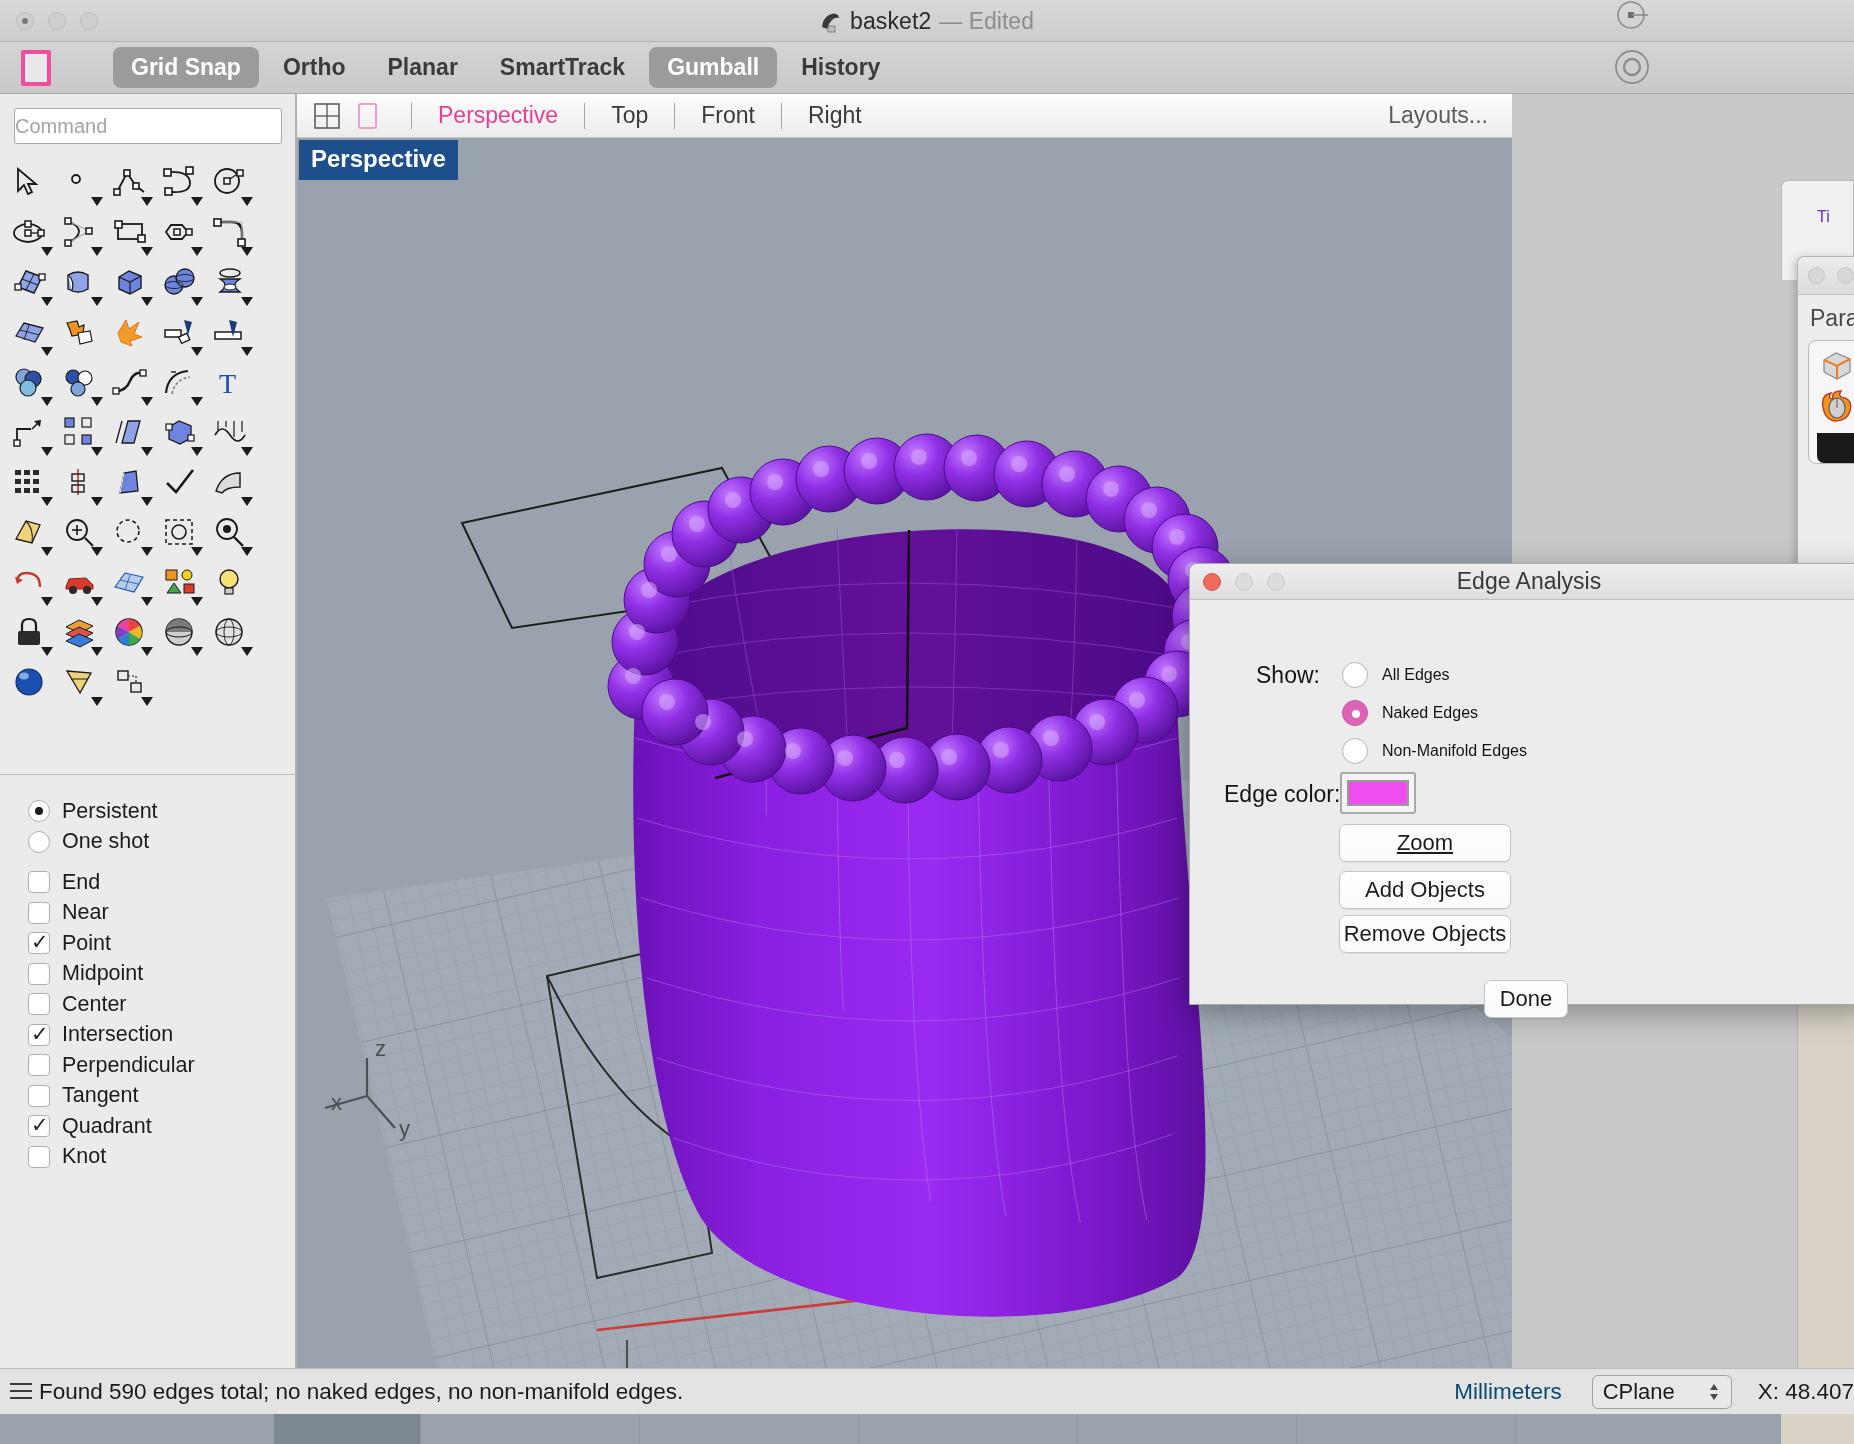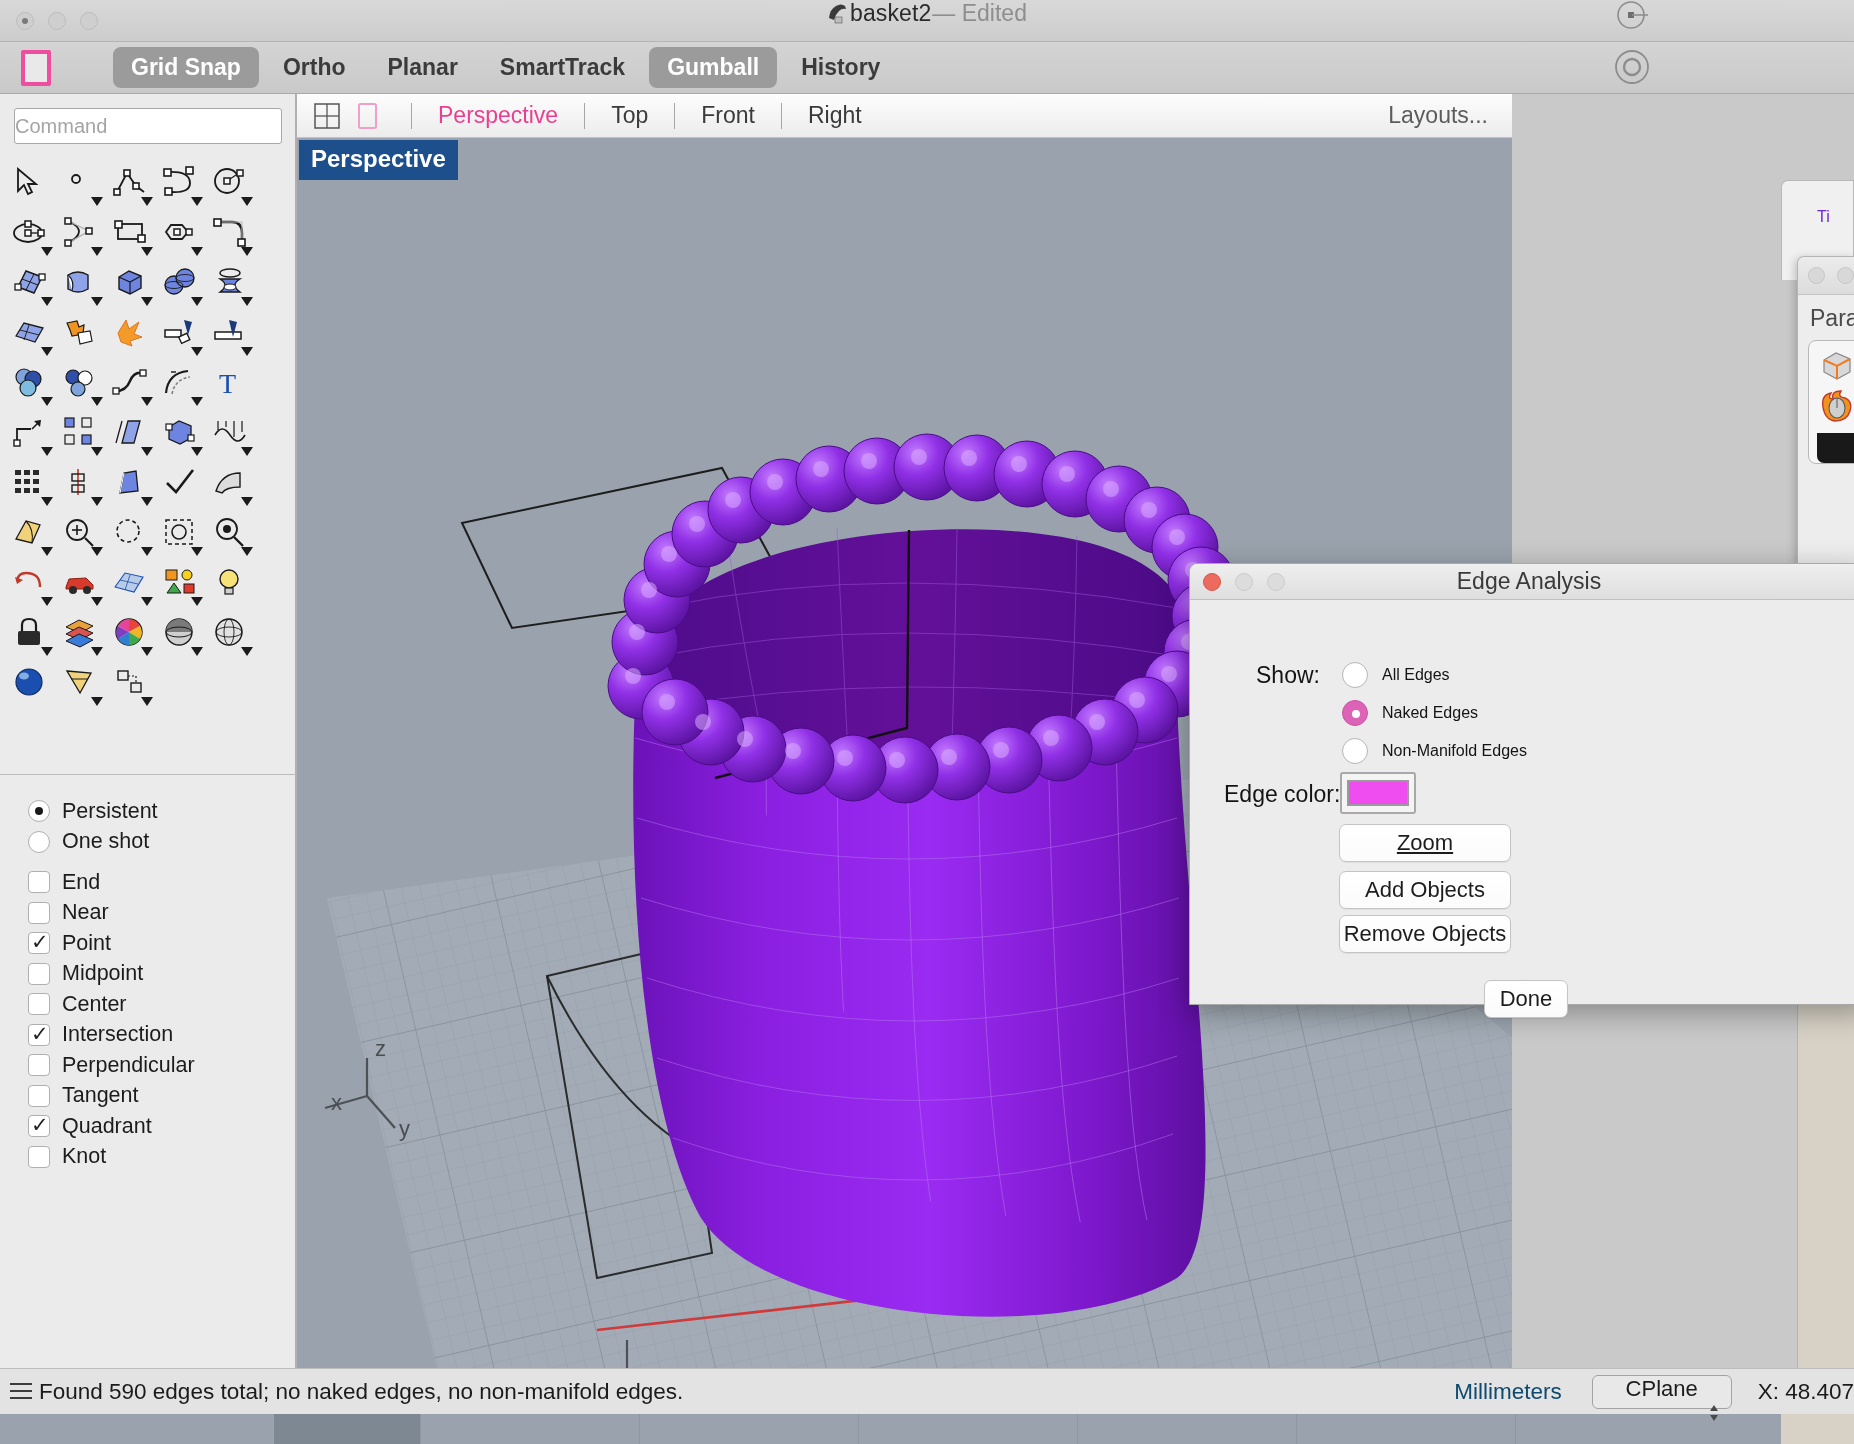--- a/index.html
+++ b/index.html
@@ -20,21 +20,21 @@
   }
   .traffic { position: absolute; left: 16px; top: 12px; display: flex; gap: 14px; }
   .tl { width: 18px; height: 18px; border-radius: 50%;
         background: #cfcfcf; border: 1px solid #bdbdbd; }
   .tl.first::after {
     content:""; display:block; width:6px; height:6px; border-radius:50%;
     background:#7a7a7a; margin: 5px auto;
   }
   .title-center {
     position: absolute; left: 0; top: 0; width: 1854px; height: 42px;
-    display: flex; justify-content: center; gap: 1px;
+    display: flex; align-items: center; justify-content: center; gap: 8px;
   }
   .doc-icon { width: 22px; height: 24px; position: relative; }
   .doc-title { font-size: 23px; color: #2b2b2b; font-weight: 400; letter-spacing: .1px; }
   .doc-edited { font-size: 23px; color: #8e8e8e; font-weight: 400; }
 
   
   .maintoolbar {
     position: absolute; left: 0; top: 42px; width: 1854px; height: 52px;
     background: linear-gradient(#d4d4d4, #c9c9c9);
     border-bottom: 1px solid #a9a9a9;
@@ -244,21 +244,21 @@
   }
   .hamb { margin-left: 10px; width: 22px; height: 17px; position: relative; }
   .hamb i { position:absolute; left:0; width:22px; height:2px; background:#3c3c3c; }
   .hamb i:nth-child(1){top:0;} .hamb i:nth-child(2){top:7px;} .hamb i:nth-child(3){top:14px;}
   .status-text { margin-left: 7px; font-size: 22.5px; color: #1b1b1b; }
   .units { margin-left: auto; font-size: 22.5px; color: #0c4a6e; }
   .cplane {
     margin-left: 30px; width: 140px; height: 34px;
     border: 1px solid #a3a3a3; border-radius: 6px; background: #e8e8e8;
     display: flex; align-items: center; padding: 0 10px;
-    font-size: 22px; color: #1b1b1b; position: relative; flex-direction: column;
+    font-size: 22px; color: #1b1b1b; position: relative;
   }
   .stepper { margin-left: auto; position: relative; width: 14px; height: 22px; }
   .coordx { margin-left: 26px; margin-right: 0; font-size: 22.5px; color: #1b1b1b; white-space: nowrap; }
   .botfill {
     position: absolute; left: 0; top: 1414px; width: 1854px; height: 30px;
     background: #9aa3ad;
   }
   .botfill .sw { position:absolute; left:274px; top:0; width:146px; height:30px; background:#7d8893; }
   .botfill .grid { position:absolute; left:420px; top:0; right:334px; height:30px;
     background-image: linear-gradient(to right, #8f98a2 1px, transparent 1px);

